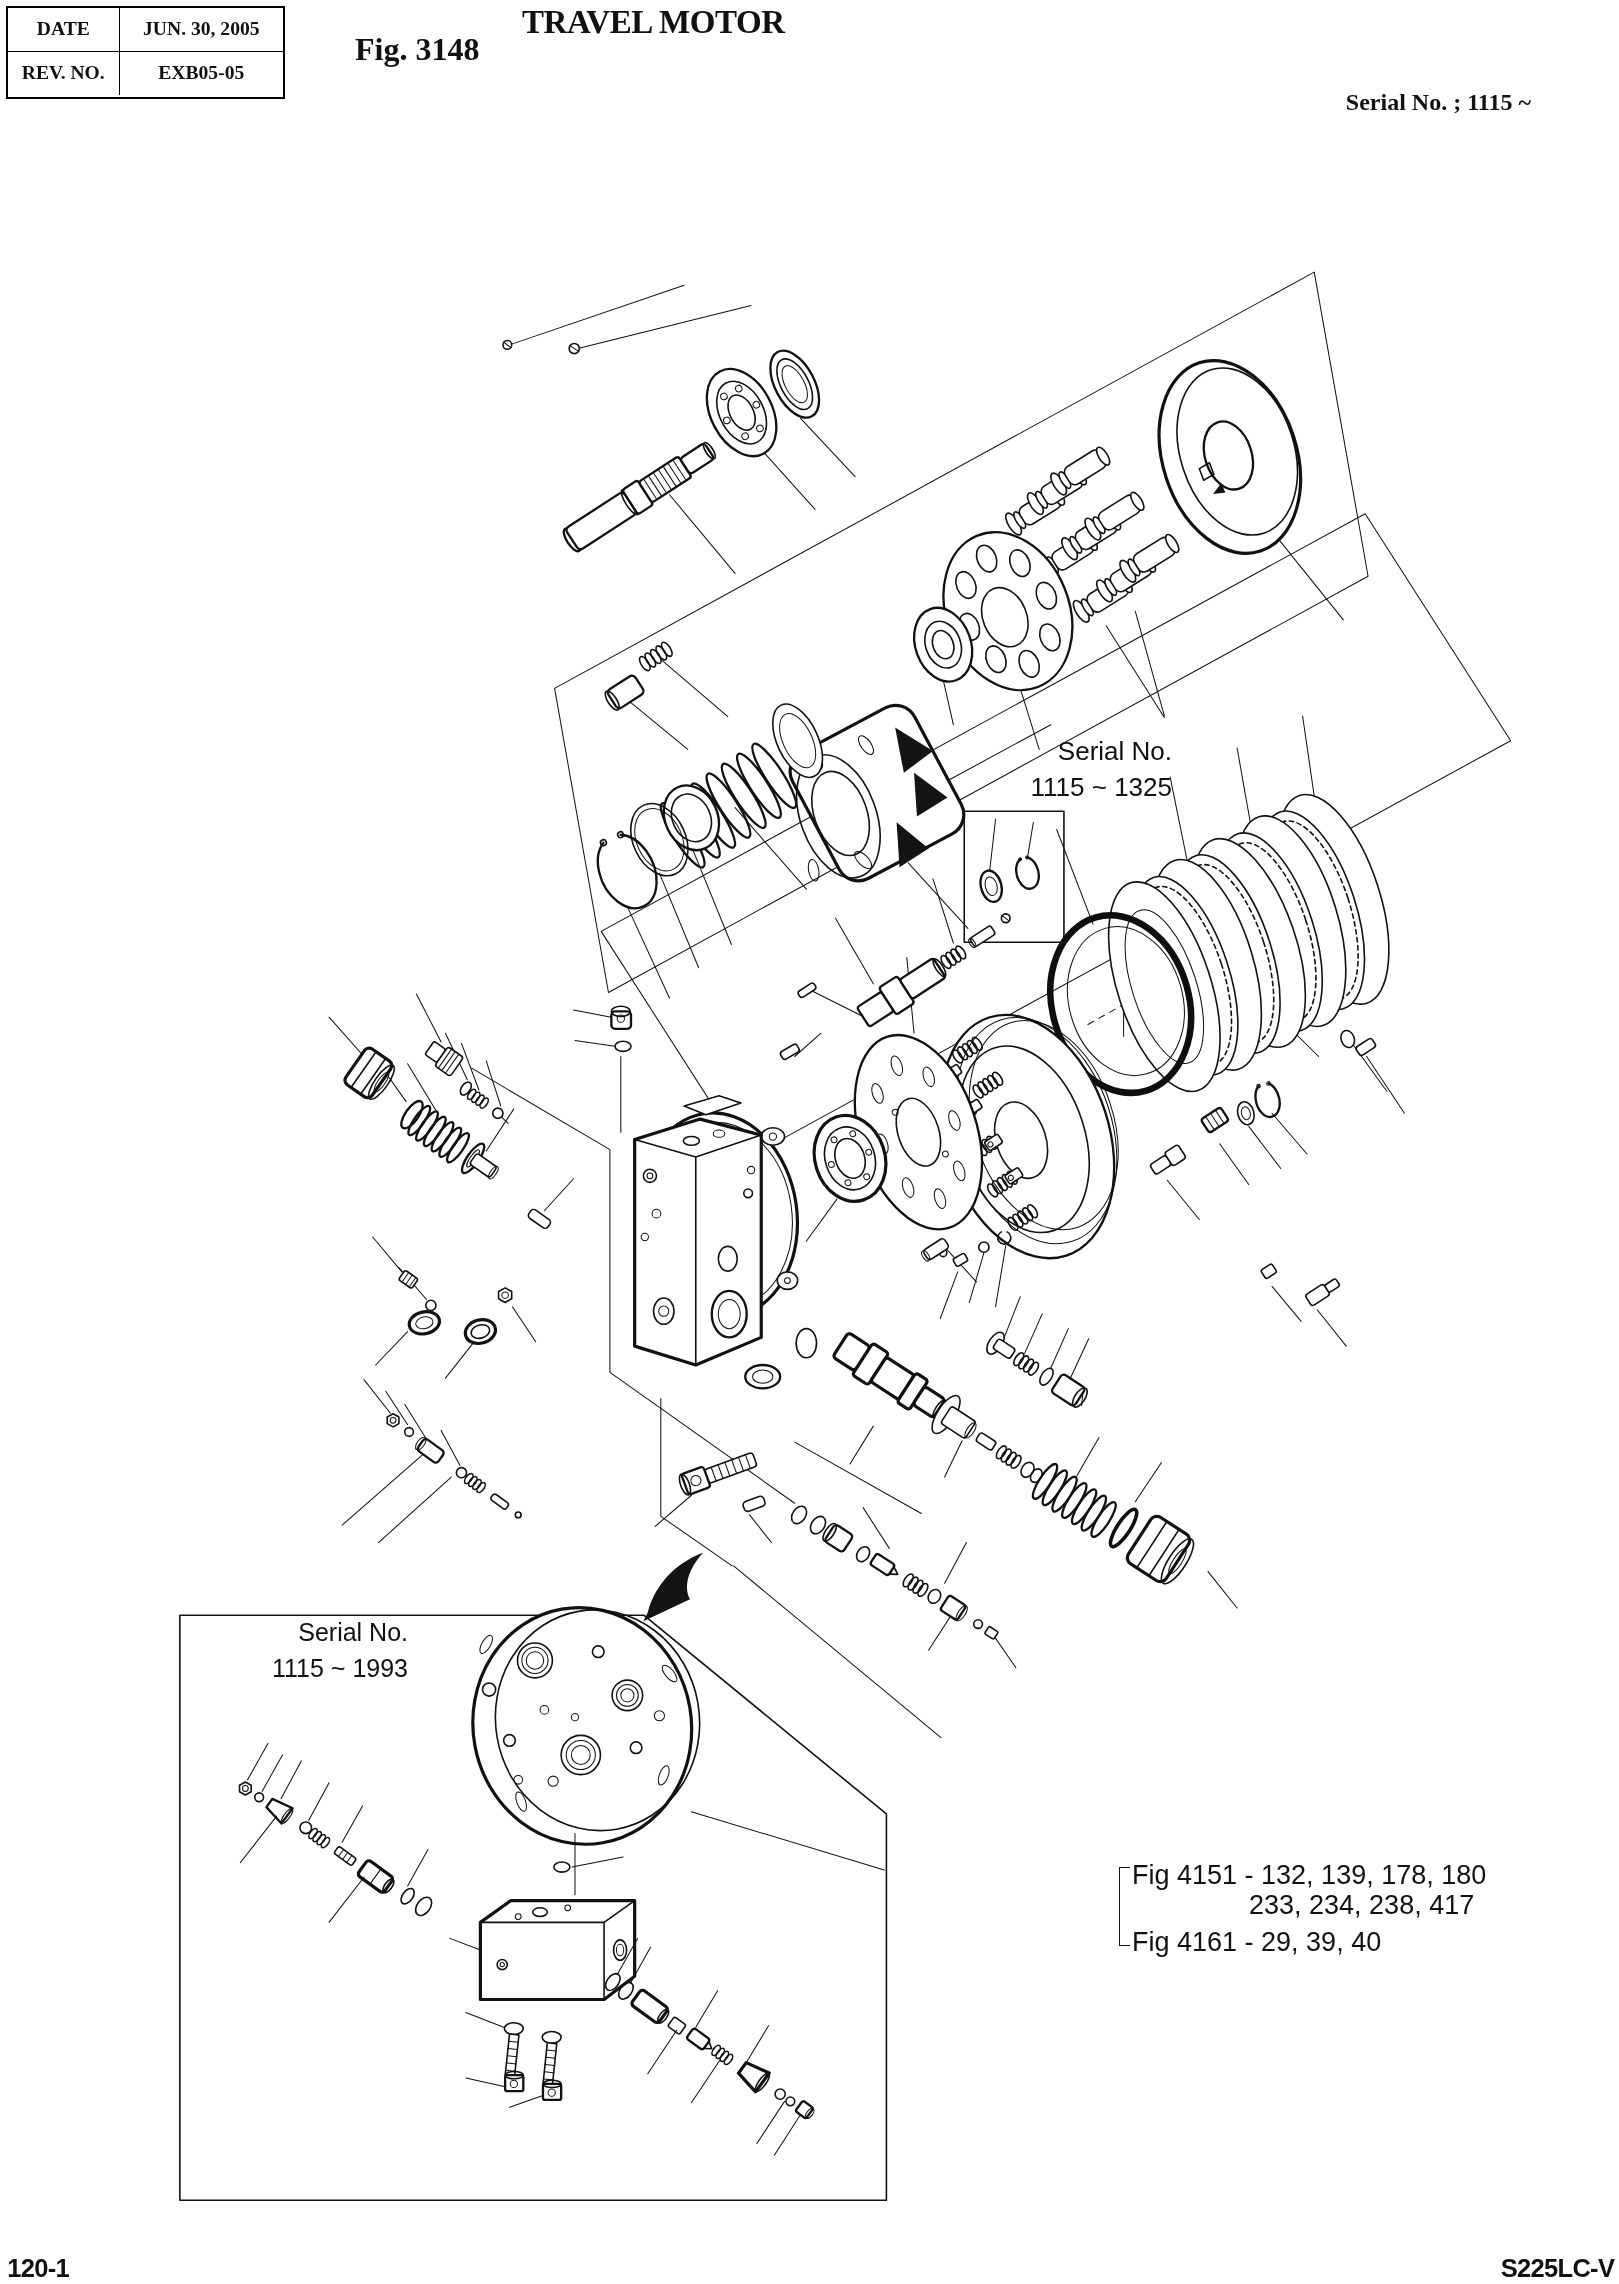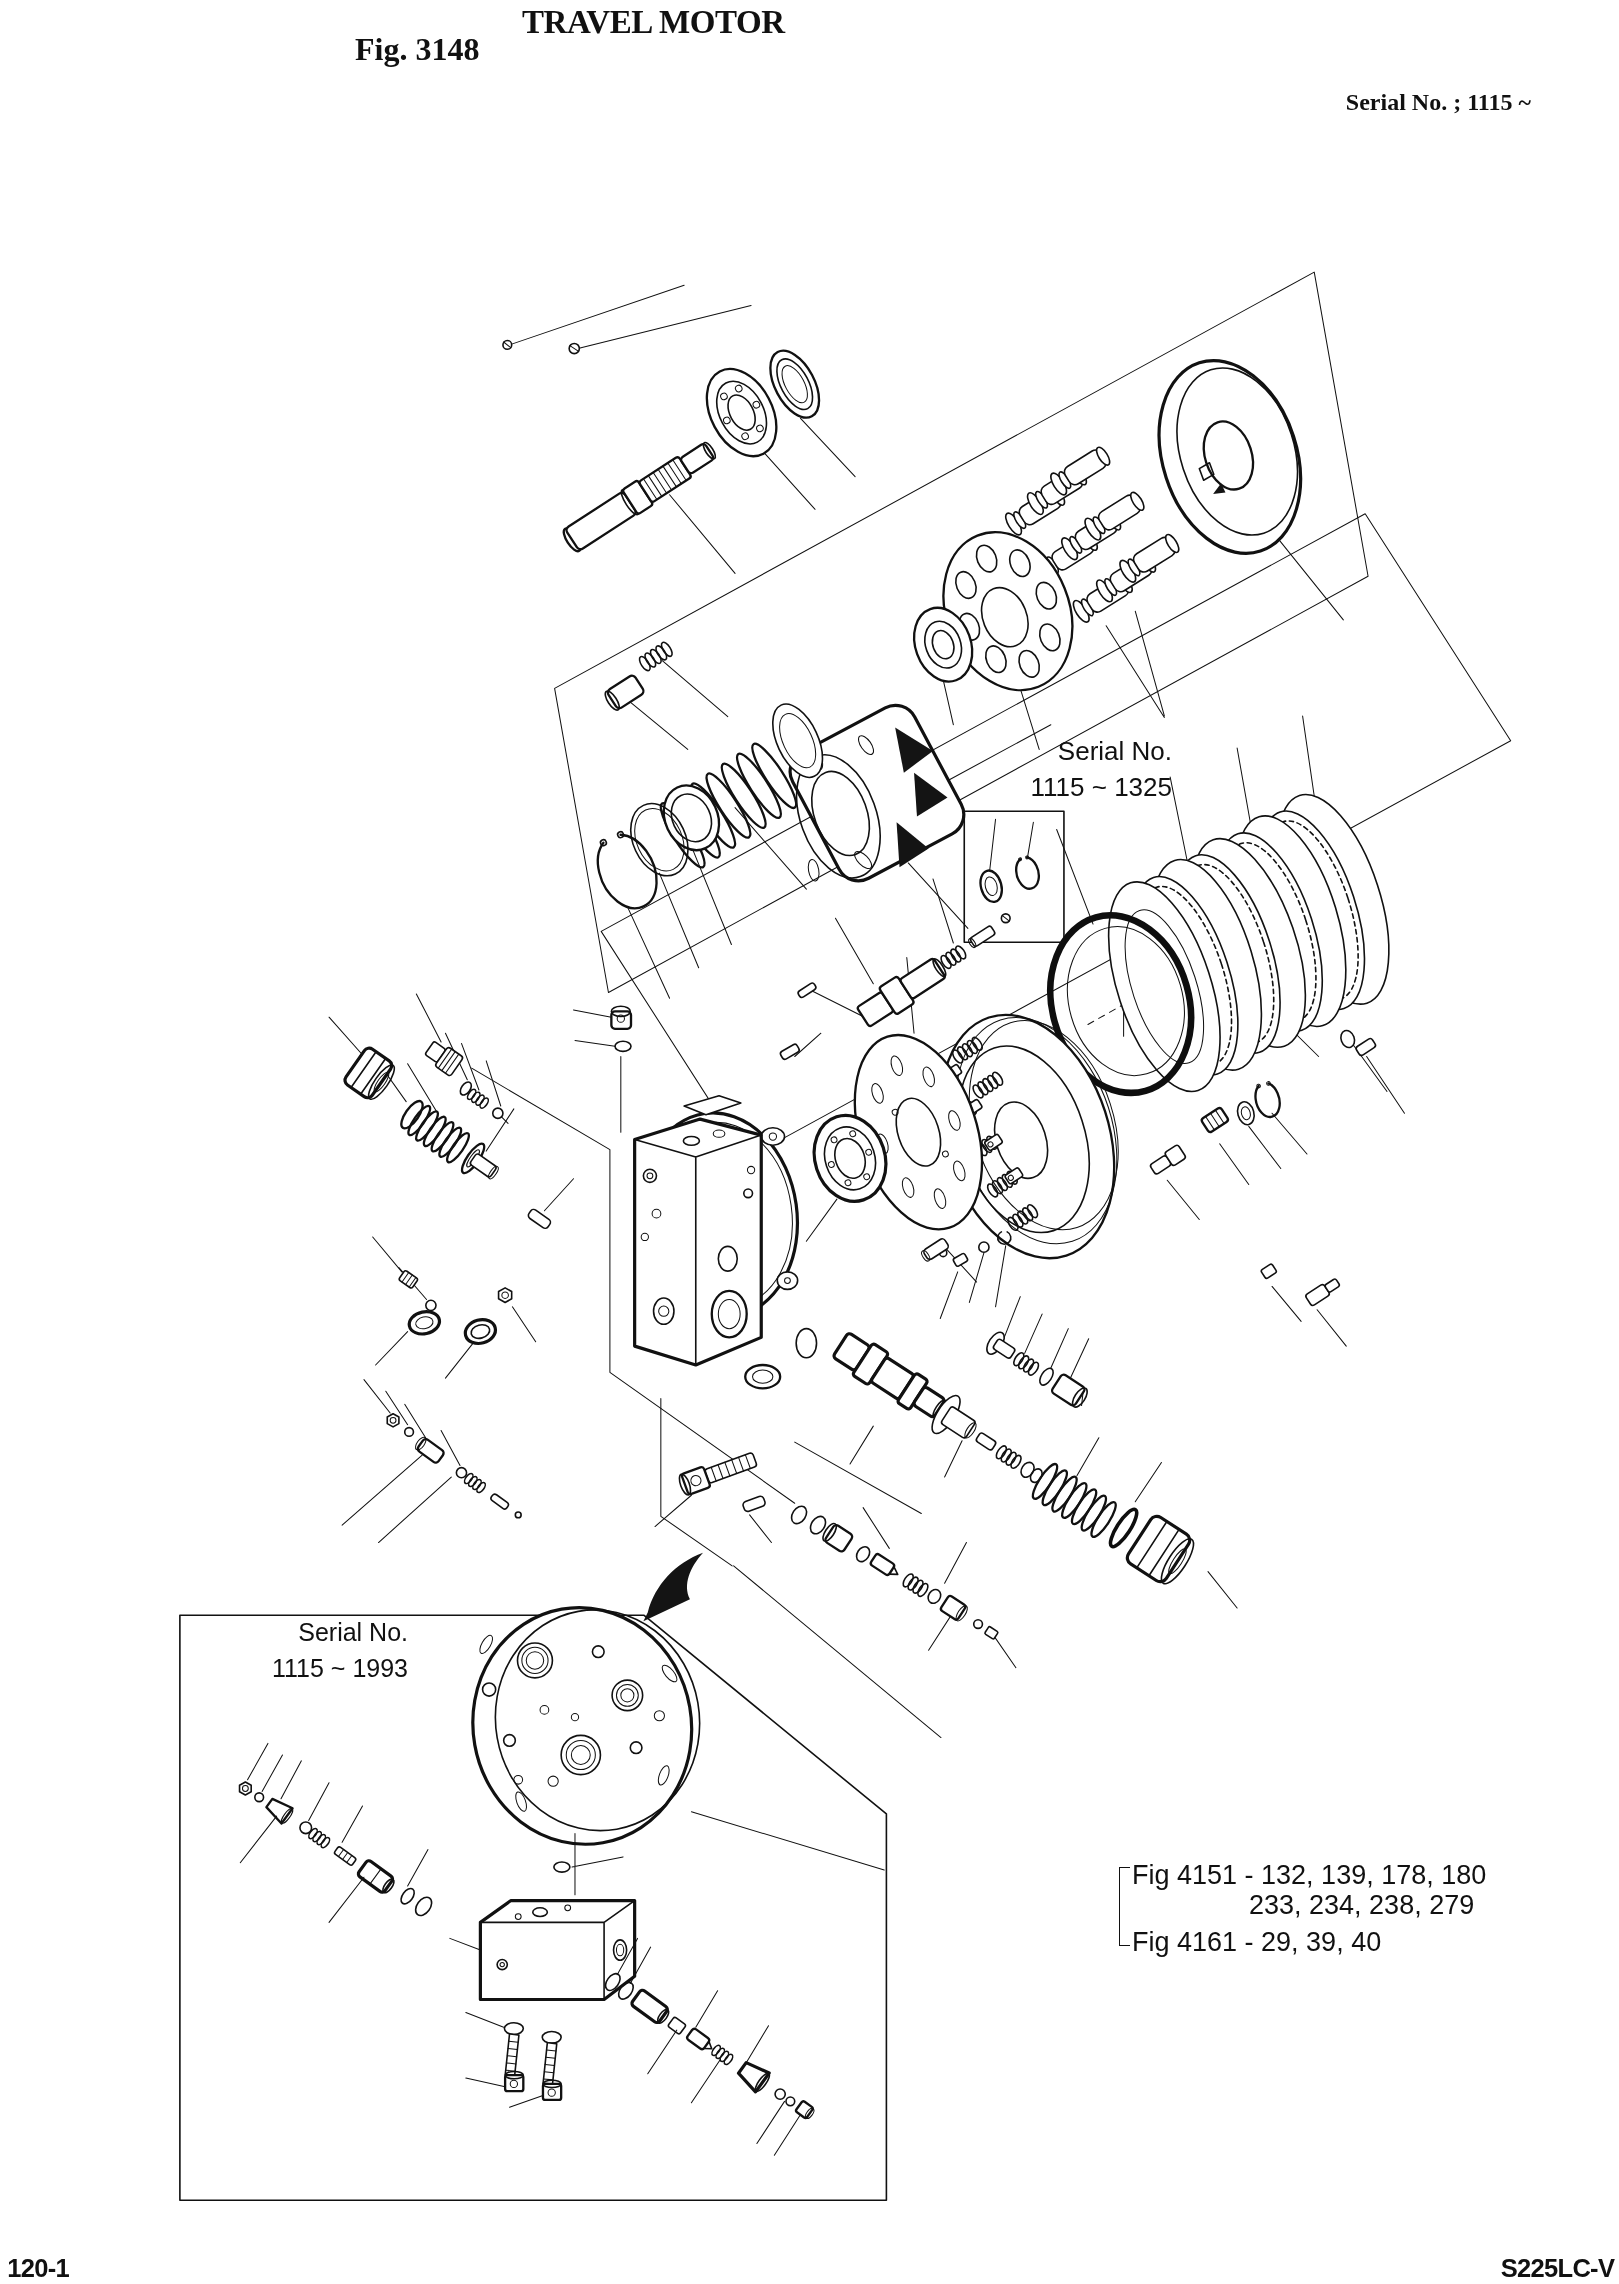--- a/index.html
+++ b/index.html
@@ -45,20 +45,30 @@
   svg .dk{fill:#141414;stroke:none;}
   svg .dash{stroke-dasharray:9 8;}
   svg .teeth{stroke-dasharray:6 5;}
   svg *{stroke-linecap:round;stroke-linejoin:round;}
 </style>
 </head>
 <body>
 
 <div id="page">
 
+  <div class="abs" id="rev-table">
+    <div class="rt-row first">
+      <div class="rt-cell rt-label">DATE</div>
+      <div class="rt-cell rt-value">JUN. 30, 2005</div>
+    </div>
+    <div class="rt-row">
+      <div class="rt-cell rt-label">REV. NO.</div>
+      <div class="rt-cell rt-value">EXB05-05</div>
+    </div>
+  </div>
 
   <div class="abs serif-b" id="fig-number">Fig. 3148</div>
   <div class="abs serif-b" id="title-en">TRAVEL MOTOR</div>
   <div class="abs serif-b" id="serial-note">Serial No. ; 1115 ~</div>
 
   <svg id="art" width="1620" height="2284" viewBox="0 0 2226 3139">
 
     <g>
       <path class="s1" d="M762,946 L1806,374 L1880,792 L836,1364 Z"></path>
       <path class="s1" d="M826,1280 L1876,706 L2076,1018 L1026,1592 Z"></path>
@@ -902,20 +912,20 @@
     <div>Serial No.</div>
     <div>1115 ~ 1325</div>
   </div>
   <div class="abs diag-label" id="serial-lower">
     <div>Serial No.</div>
     <div>1115 ~ 1993</div>
   </div>
 
   <div class="abs" id="ref-bracket"></div>
   <div class="abs ref-line" id="ref1">Fig 4151 - 132, 139, 178, 180</div>
-  <div class="abs ref-line" id="ref2">233, 234, 238, 279</div>
+  <div class="abs ref-line" id="ref2">233, 234, 238, 417</div>
   <div class="abs ref-line" id="ref3">Fig 4161 - 29, 39, 40</div>
 
   <div class="abs footer-text" id="page-num">120-1</div>
   <div class="abs footer-text" id="model-code">S225LC-V</div>
 
 </div>
 
 
 </body></html>

